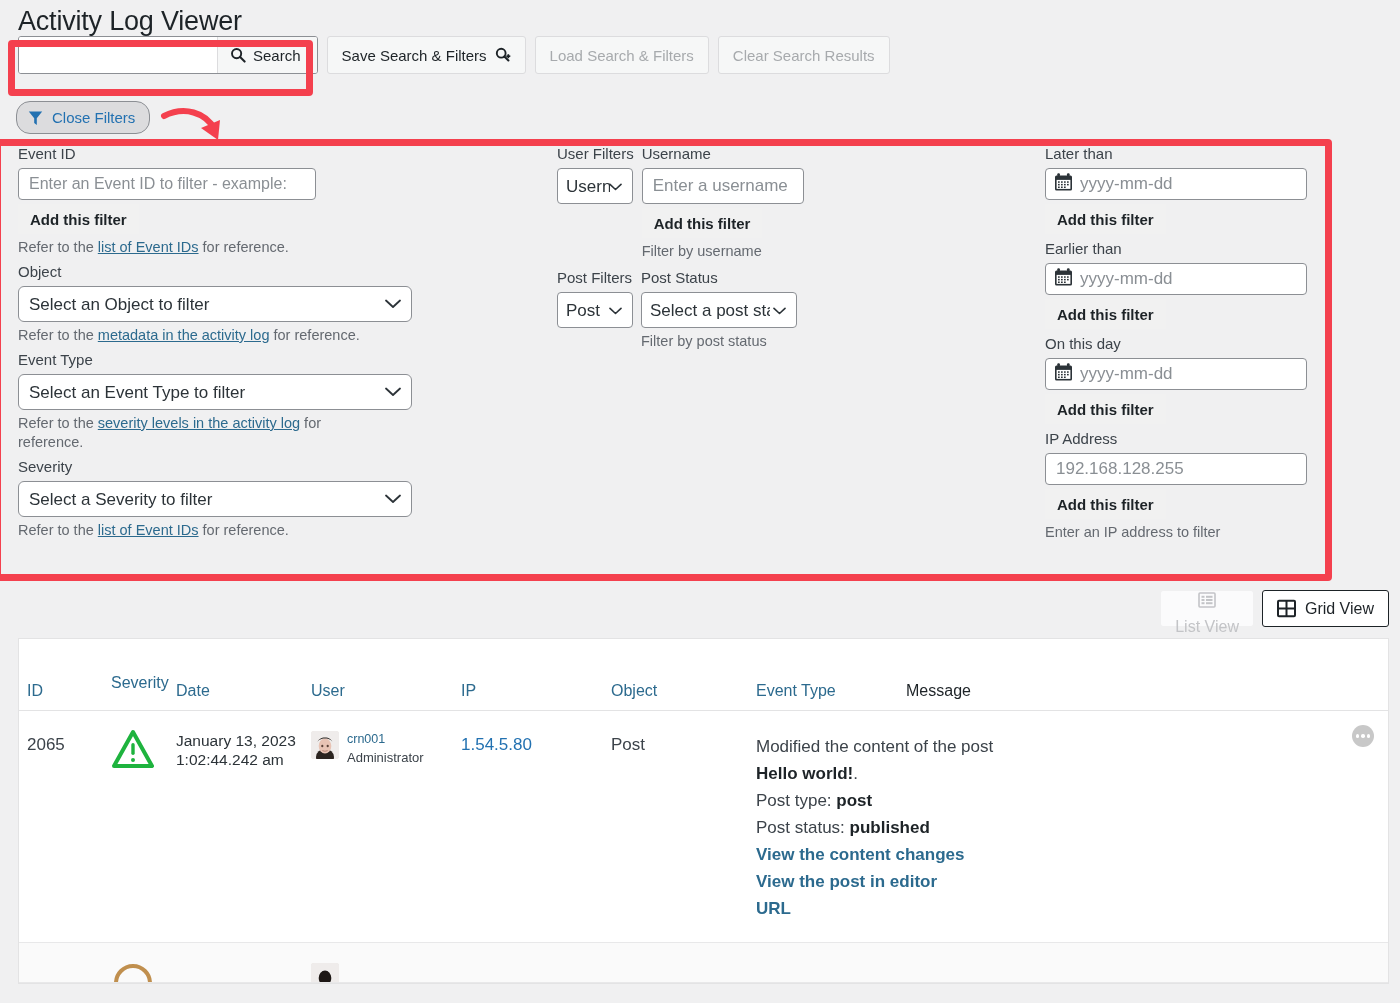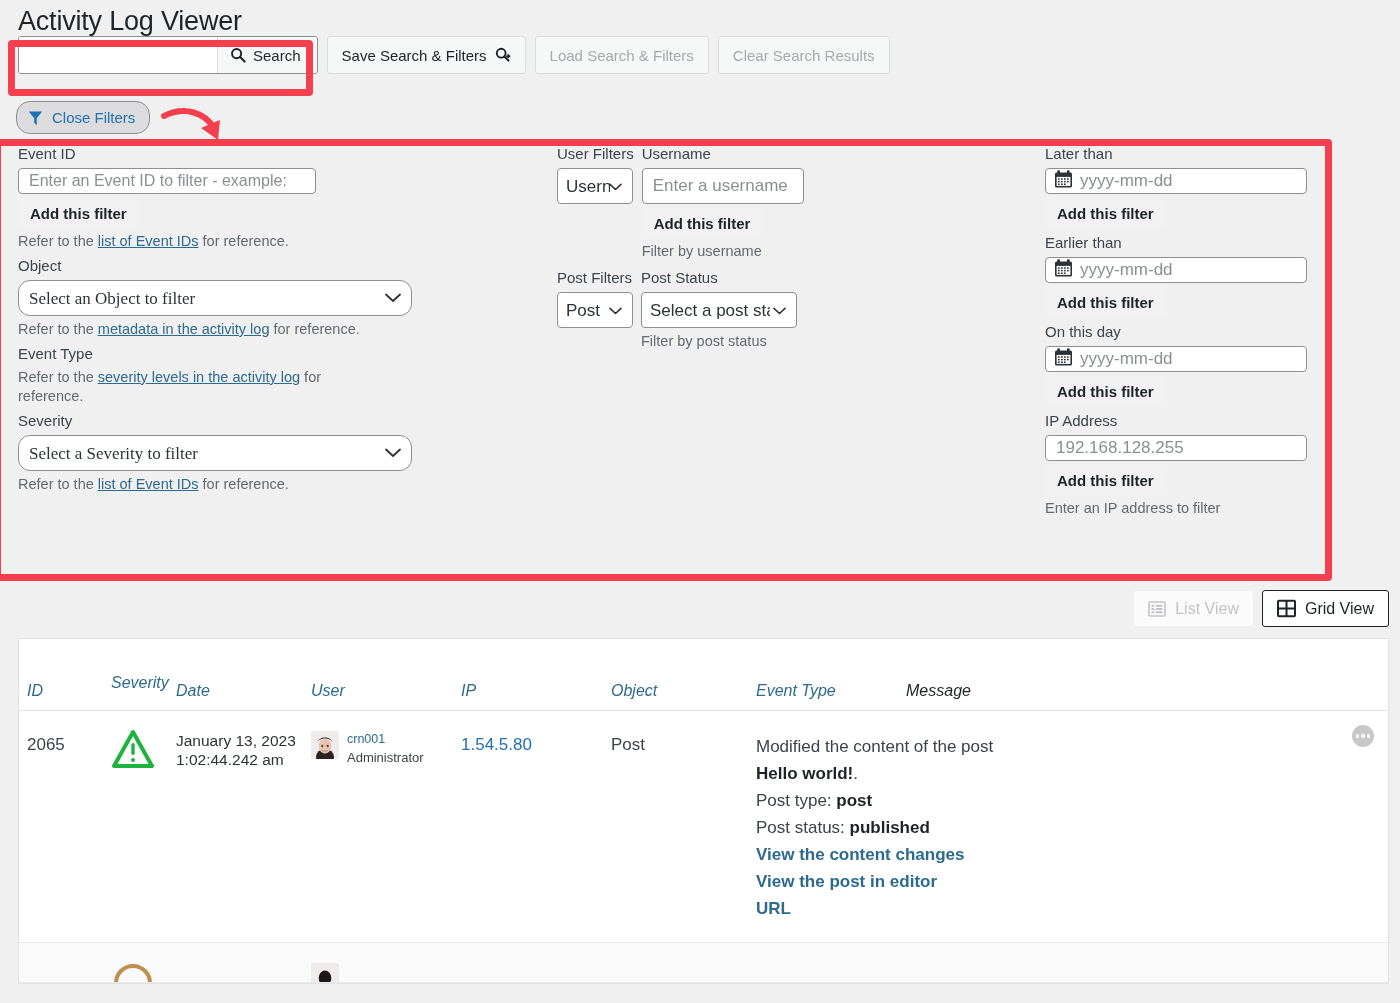--- a/index.html
+++ b/index.html
@@ -119,41 +119,41 @@
   #col-right  { left: 1045px; width: 262px; }
 
   .f-label {
     font-size: 15px;
     color: #3c434a;
     margin: 0 0 5px 0;
     line-height: 18px;
   }
   .f-input {
     width: 100%;
-    height: 26px;
+    height: 32px;
     border: 1px solid #8c8f94;
     border-radius: 4px;
     background: #fff;
     font-size: 16px;
     color: #50575e;
     padding: 0 10px;
     font-family: "Liberation Sans", sans-serif;
     outline: none;
   }
   .f-input::placeholder { color: #8a8f94; }
   .f-select {
     width: 100%;
     height: 36px;
     border: 1px solid #8c8f94;
-    border-radius: 12px;
+    border-radius: 6px;
     background: #fff;
     font-size: 17px;
     color: #2c3338;
     padding: 0 30px 0 10px;
-    font-family: Liberation Serif, serif;
+    font-family: Liberation Sans, sans-serif;
     appearance: none;
     outline: none;
   }
   .sel-wrap { position: relative; }
   .sel-wrap .chev {
     position: absolute; right: 11px; top: 50%;
     transform: translateY(-50%);
     pointer-events: none;
     color: #2c3338;
   }
@@ -219,21 +219,21 @@
   .view-btn {
     display: flex; align-items: center; gap: 9px;
     height: 37px; padding: 0 14px;
     background: #fbfbfc;
     border: 1px solid #e5e5e7;
     border-radius: 3px;
     font-size: 16px;
     cursor: pointer;
     font-family: "Liberation Sans", sans-serif;
   }
-  .view-btn.disabled { color: #c3c4c7; border-color: #f0f0f1; cursor: default; }
+  .view-btn.disabled { color: #c3c4c7; border-color: #f0f0f1; cursor: default; flex-direction: column; }
   .view-btn.active { color: #1d2327; border-color: #1d2327; background: #fff; }
 
   
   #log-table {
     position: absolute;
     left: 18px; top: 638px;
     width: 1371px;
     background: #fff;
     border: 1px solid #e3e3e4;
   }
@@ -241,21 +241,20 @@
     display: flex;
     height: 72px;
     align-items: flex-end;
     border-bottom: 1px solid #e3e3e4;
     padding-bottom: 10px;
   }
   .th {
     font-size: 16px;
     color: #2c6a8e;
     padding-left: 6px;
-    font-style: italic;
   }
   .th.plain { color: #1d2327; }
   .th-id        { width: 86px; padding-left: 8px; }
   .th-severity  { width: 65px; position: relative; top: -8px; }
   .th-date      { width: 135px; }
   .th-user      { width: 150px; }
   .th-ip        { width: 150px; }
   .th-object    { width: 145px; }
   .th-eventtype { width: 150px; }
   .th-message   { flex: 1; }
@@ -390,20 +389,30 @@
             </svg>
         </span>
       </div>
       <p class="f-help">
         <span>Refer to the </span><a href="#">metadata in the activity log</a><span> for reference.</span>
       </p>
     </div>
 
     <div class="f-block">
       <div class="f-label">Event Type</div>
+      <div class="sel-wrap" style="width:394px;">
+        <select class="f-select">
+          <option>Select an Event Type to filter</option>
+        </select>
+        <span class="chev">
+          <svg width="16" height="10" viewBox="0 0 16 10">
+              <polyline points="1,1.5 8,8 15,1.5" fill="none" stroke="#2c3338" stroke-width="1.8" stroke-linecap="round" stroke-linejoin="round"></polyline>
+            </svg>
+        </span>
+      </div>
       <p class="f-help" style="width:340px;">
         <span>Refer to the </span><a href="#">severity levels in the activity log</a><span> for reference.</span>
       </p>
     </div>
 
     <div class="f-block">
       <div class="f-label">Severity</div>
       <div class="sel-wrap" style="width:394px;">
         <select class="f-select">
           <option>Select a Severity to filter</option>

